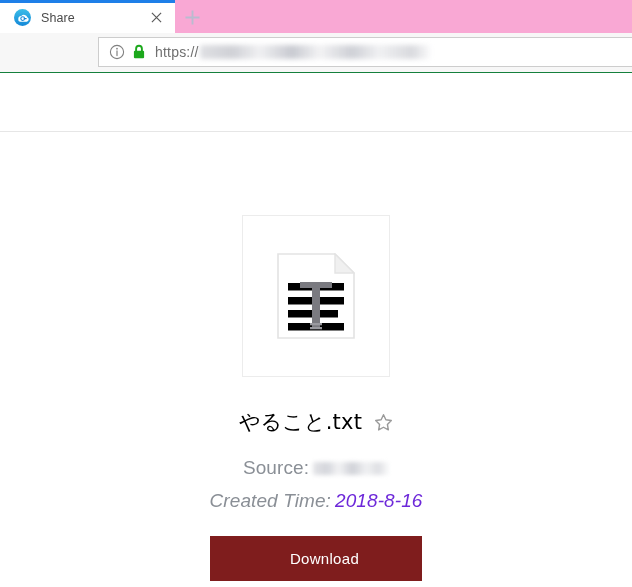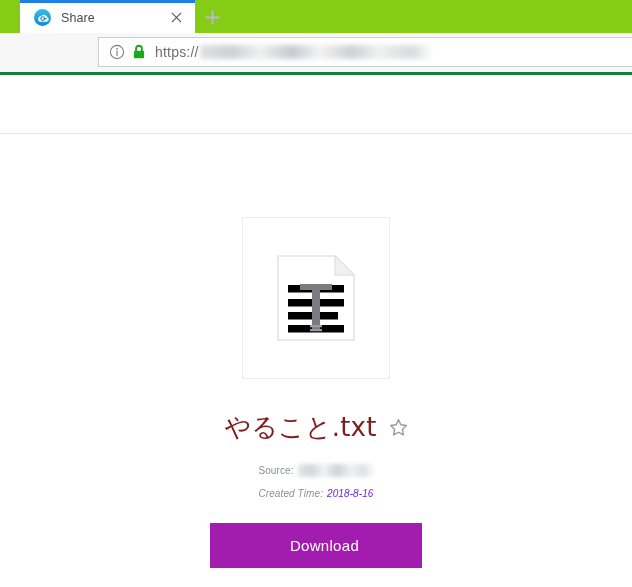--- a/index.html
+++ b/index.html
@@ -21,26 +21,25 @@
     width: 632px;
     height: 587px;
     position: relative;
     display: flex;
     flex-direction: column;
     background: #ffffff;
   }
 
   .tabstrip {
     height: 33px;
-    background: #84cc16;
+    background: #f9a8d4;
     display: flex;
     align-items: flex-end;
     flex: 0 0 auto;
     position: relative;
-    padding-left: 20px;
   }
 
   .tab {
     width: 175px;
     height: 33px;
     background: #ffffff;
     display: flex;
     align-items: center;
     position: relative;
     box-sizing: border-box;
@@ -88,21 +87,21 @@
     align-items: center;
     justify-content: center;
     cursor: pointer;
     margin-bottom: 1px;
   }
 
   
   .toolbar {
     height: 39px;
     background: #f7f7f7;
-    border-bottom: 3px solid #15803d;
+    border-bottom: 1px solid #15803d;
     display: flex;
     align-items: center;
     flex: 0 0 auto;
     position: relative;
   }
   .omnibox {
     position: absolute;
     left: 98px;
     top: 4px;
     right: -2px;
@@ -179,34 +178,34 @@
   .doc-icon { width: 78px; height: 86px; display:block; }
 
   .filename-row {
     margin-top: 35px;
     display: flex;
     align-items: center;
     justify-content: center;
     gap: 12px;
   }
   .filename {
-    font-size: 26px;
-    color: #7f1d1d;
+    font-size: 21px;
+    color: #000000;
     letter-spacing: .2px;
     line-height: 1;
     font-family: "DejaVu Sans", "Liberation Sans", sans-serif;
   }
   .star-icon { width: 19px; height: 19px; display: block; cursor: pointer; }
 
   .meta-row {
     margin-top: 24px;
     display: flex;
     align-items: center;
     justify-content: center;
-    font-size: 10px;
+    font-size: 19px;
   }
   .meta-label { color: #8a8f96; letter-spacing: .1px; }
   .meta-value { color: #6d28d9; margin-left: 4px; letter-spacing: .1px; }
   .source-redacted {
     display: inline-block;
     height: 13px;
     width: 76px;
     margin-left: 4px;
     border-radius: 2px;
     background: linear-gradient(90deg,
@@ -219,21 +218,21 @@
       rgba(226,227,231,.14) 100%);
     filter: blur(2.2px);
     vertical-align: middle;
   }
   .meta-row.created { margin-top: 11px; font-style: italic; }
 
   .download-btn {
     margin-top: 24px;
     width: 212px;
     height: 45px;
-    background: #a21caf;
+    background: #7f1d1d;
     border: none;
     color: #ffffff;
     font-size: 15px;
     letter-spacing: .3px;
     cursor: pointer;
     font-family: "Liberation Sans", "DejaVu Sans", sans-serif;
     display: flex;
     align-items: center;
     justify-content: center;
     padding-left: 23px;

